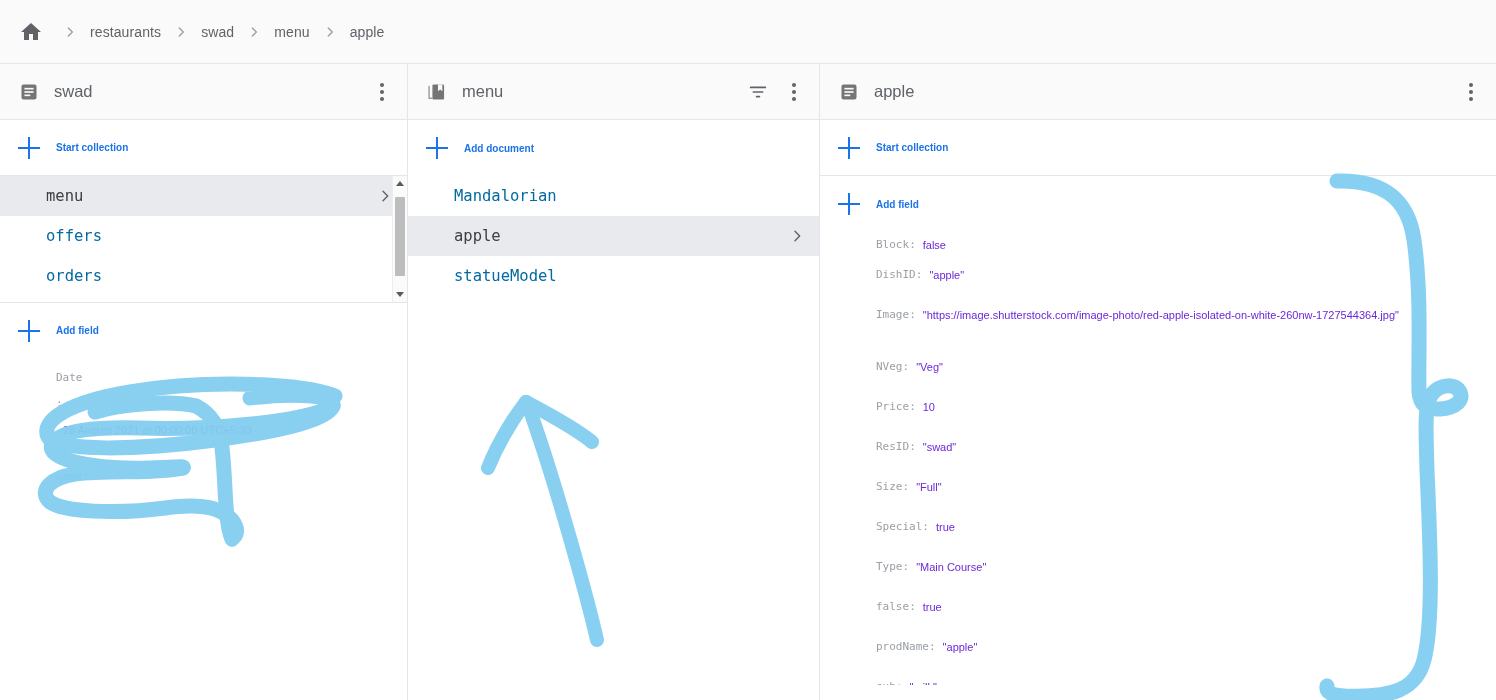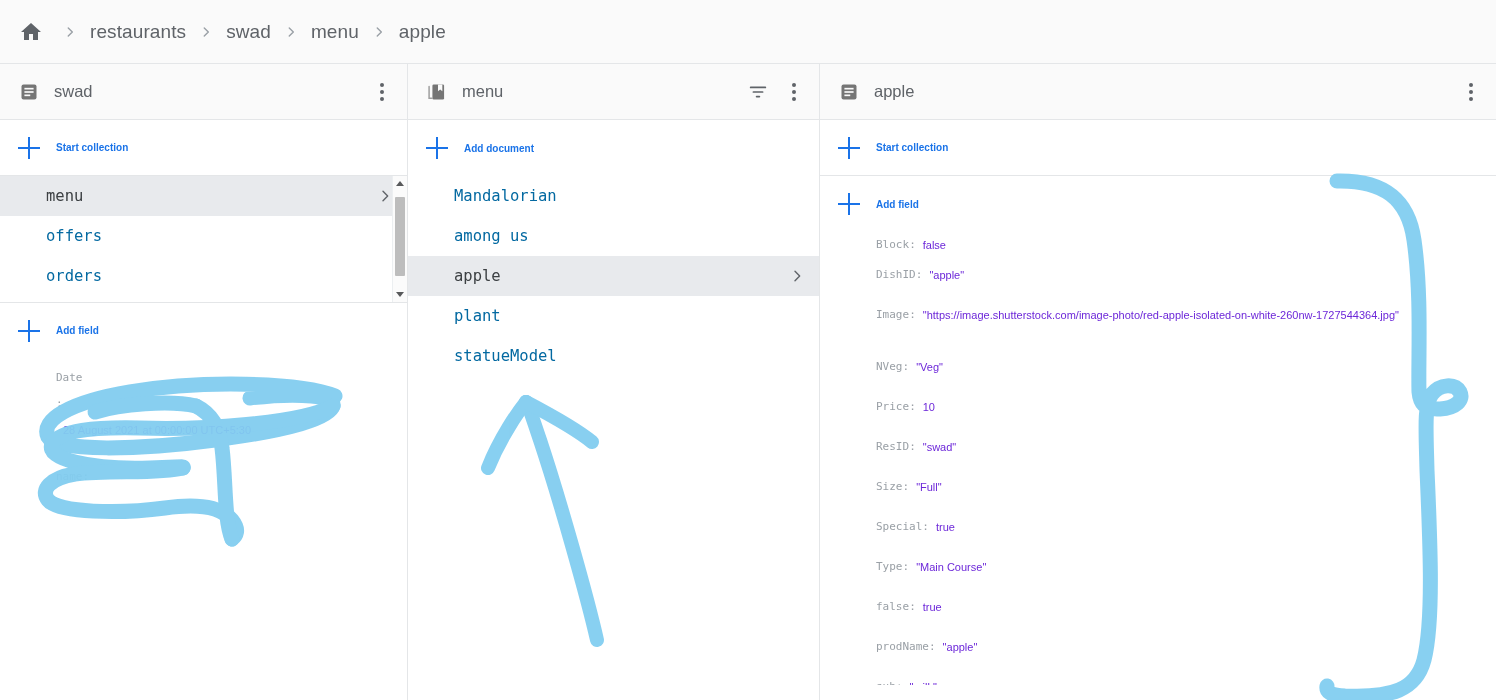--- a/index.html
+++ b/index.html
@@ -26,21 +26,21 @@
     background: #fafafa;
     border-bottom: 1px solid #e4e6e8;
   }
   .home-icon {
     width: 26px; height: 26px;
     display: inline-flex; align-items: center; justify-content: center;
     margin-right: 8px;
     color: #5f6368;
   }
   .crumb {
-    font-size: 19px;
+    font-size: 14px;
     color: #5f6368;
     letter-spacing: .1px;
     padding: 2px 2px;
     white-space: nowrap;
   }
   .crumb-sep {
     color: #9aa0a6;
     font-size: 14px;
     margin: 0 11px;
     display: inline-flex;
@@ -371,33 +371,27 @@
 
       <div class="action-row noborder">
         <span class="plus"></span>
         <span>Add document</span>
       </div>
 
       <div class="list">
         <div class="list-item">
           <span class="label">Mandalorian</span>
         </div>
-        <div class="list-item">
-          <span class="label">among us</span>
-        </div>
         <div class="list-item selected">
           <span class="label">apple</span>
           <span class="chev">
             <svg width="16" height="16" viewBox="0 0 24 24" fill="none" stroke="currentColor" stroke-width="2.1" stroke-linecap="round" stroke-linejoin="round">
                 <polyline points="9 5 16 12 9 19"></polyline>
               </svg>
           </span>
-        </div>
-        <div class="list-item">
-          <span class="label">plant</span>
         </div>
         <div class="list-item">
           <span class="label">statueModel</span>
         </div>
       </div>
     </div>
 
     <div class="panel p3">
       <div class="panel-header">
         <span class="hdr-icon">

